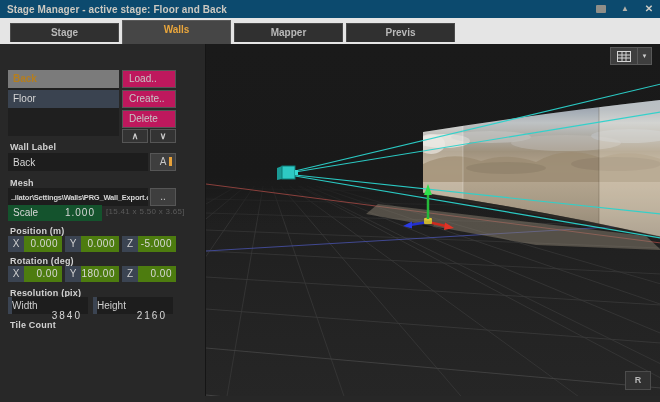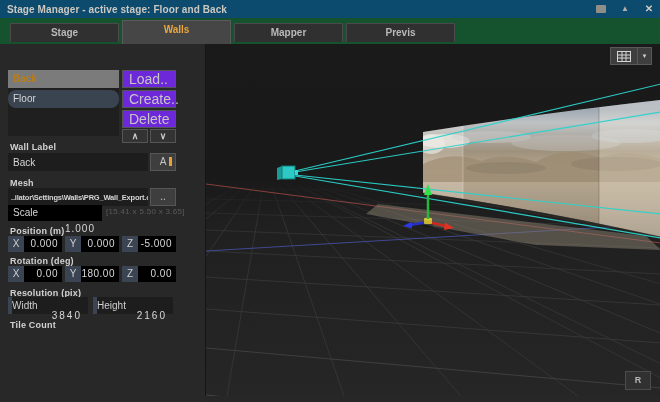--- a/index.html
+++ b/index.html
@@ -9,50 +9,50 @@
   
   .titlebar{position:absolute;left:0;top:0;width:660px;height:18px;background:#0c4a6e;display:flex;align-items:center;}
   .titlebar .title{font-size:10px;font-weight:bold;color:#ccc9c1;padding-left:7px;letter-spacing:.1px;}
   .win-controls{position:absolute;right:4px;top:0;height:18px;display:flex;align-items:center;gap:10px;}
   .wc-btn{width:14px;height:14px;display:flex;align-items:center;justify-content:center;cursor:default;}
   .sq-icon{width:10px;height:8px;background:#8f8e88;border-radius:1px;}
   .tri-icon{font-size:8px;color:#b3b1aa;line-height:8px;}
   .x-icon{font-size:10px;color:#cfcdc6;font-weight:bold;line-height:10px;}
 
   
-  .tabbar{position:absolute;left:0;top:18px;width:660px;height:26px;background:#14532d;}
+  .tabbar{position:absolute;left:0;top:18px;width:660px;height:26px;background:#e5e5e5;}
   .tab{position:absolute;top:5px;height:19px;width:109px;background:#303030;border:1px solid #4a4a4a;border-bottom:none;
        color:#b9b9b9;font-size:10px;font-weight:bold;text-align:center;line-height:18px;cursor:default;}
   .tab.active{top:2px;height:24px;background:#464646;color:#e9a63c;border-color:#5a5a5a;}
   .tab.t0{left:10px}.tab.t1{left:122px}.tab.t2{left:234px}.tab.t3{left:346px}
 
   
   .sidebar{position:absolute;left:0;top:44px;width:205px;height:358px;background:#282828;}
   .sec-label{position:absolute;font-size:9px;font-weight:bold;color:#d2d2d2;letter-spacing:.2px;}
   .wall-list{position:absolute;left:8px;top:26px;width:111px;height:66px;background:#1f1f1f;}
   .wall-item{height:18px;margin-bottom:2px;font-size:10px;line-height:18px;padding-left:5px;cursor:default;}
   .wall-item.selected{background:#7b7b7b;color:#b57e1e;font-weight:bold;}
-  .wall-item.alt{background:#3a4350;color:#d6d6d6;border-radius:8px;}
-  .side-btn{position:absolute;left:122px;width:54px;height:18px;background:#6d28d9;border:1px solid #555555;
-            color:#c6c6c6;font-size:14px;line-height:16px;text-align:left;padding-left:6px;cursor:default;}
+  .wall-item.alt{background:#3a4350;color:#d6d6d6;}
+  .side-btn{position:absolute;left:122px;width:54px;height:18px;background:#be185d;border:1px solid #555555;
+            color:#c6c6c6;font-size:10px;line-height:16px;text-align:left;padding-left:6px;cursor:default;}
   .chev-btn{position:absolute;width:26px;height:14px;background:#333333;border:1px solid #555555;color:#cccccc;
             font-size:9px;font-weight:bold;text-align:center;line-height:12px;cursor:default;}
   .field-input{position:absolute;background:#1d1d1d;border:none;outline:none;color:#d6d6d6;font-size:10px;padding:0 0 0 5px;}
   .small-btn{position:absolute;width:26px;height:18px;background:#3e3e3e;border:1px solid #565656;color:#c8c8c8;
              font-size:10px;text-align:center;line-height:16px;cursor:default;}
   .auto-bar{position:absolute;right:3px;top:3px;width:3px;height:9px;background:#e8a23a;}
-  .scale-field{position:absolute;left:8px;top:161px;width:94px;height:16px;background:#000000;color:#d6d6d6;font-size:10px;line-height:16px;}
+  .scale-field{position:absolute;left:8px;top:161px;width:94px;height:16px;background:#14532d;color:#d6d6d6;font-size:10px;line-height:16px;}
   .scale-field .lab{padding-left:5px;}
-  .scale-field .val{position:absolute;right:7px;top:16px;letter-spacing:1px;margin-left:10px;}
+  .scale-field .val{position:absolute;right:7px;top:0;letter-spacing:1px;margin-left:10px;}
   .dims{position:absolute;left:106px;top:163px;font-size:8px;color:#5a5a5a;letter-spacing:.3px;}
   .xyz-row{position:absolute;left:8px;height:16px;}
   .xyz-group{position:absolute;top:0;height:16px;}
   .axis-cell{position:absolute;left:0;top:0;width:16px;height:16px;background:#3b4452;color:#cfcfcf;font-size:10px;
              text-align:center;line-height:16px;}
-  .axis-val{position:absolute;left:16px;top:0;width:38px;height:16px;background:#000000;color:#d8d8d8;font-size:10px;
+  .axis-val{position:absolute;left:16px;top:0;width:38px;height:16px;background:#4d7c0f;color:#d8d8d8;font-size:10px;
             line-height:16px;text-align:right;padding-right:4px;letter-spacing:.5px;}
   .pair-field{position:absolute;top:0;width:80px;height:17px;background:#1d1d1d;color:#d8d8d8;font-size:10px;line-height:17px;}
   .pair-field.accent{border-left:4px solid #3b4452;}
   .pair-field .lab{padding-left:0;color:#cfcfcf;}
   .pair-field .val{position:absolute;right:6px;top:10px;letter-spacing:2px;}
 
   
   .viewport{position:absolute;left:205px;top:44px;width:455px;height:352px;background:#1b1b1b;overflow:hidden;border-left:1px solid #151515;}
   .view-toolbar{position:absolute;top:3px;right:8px;height:18px;display:flex;}
   .grid-btn{width:28px;height:18px;background:#3e3e3e;border:1px solid #595959;display:flex;align-items:center;justify-content:center;cursor:default;}

